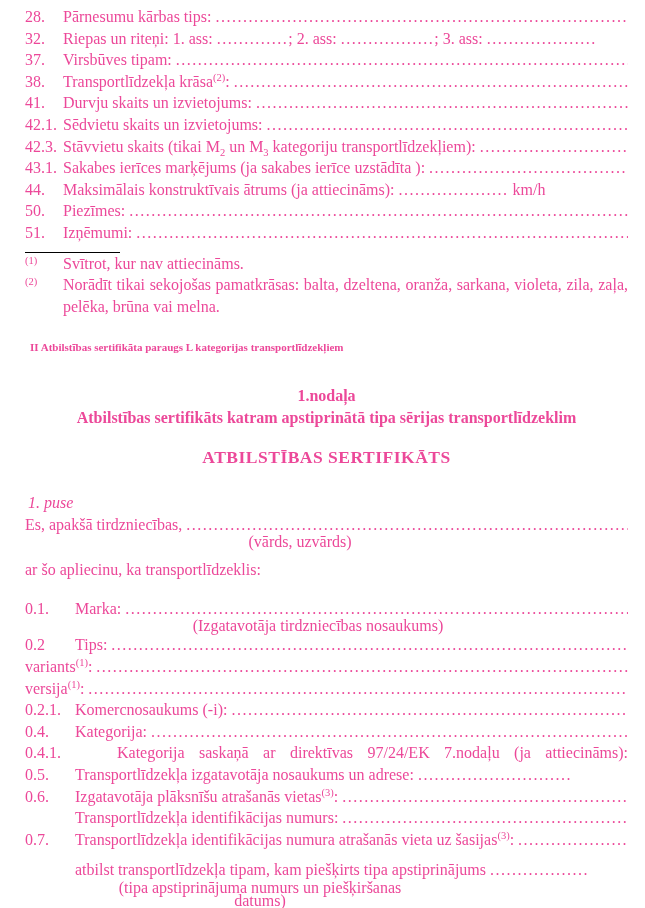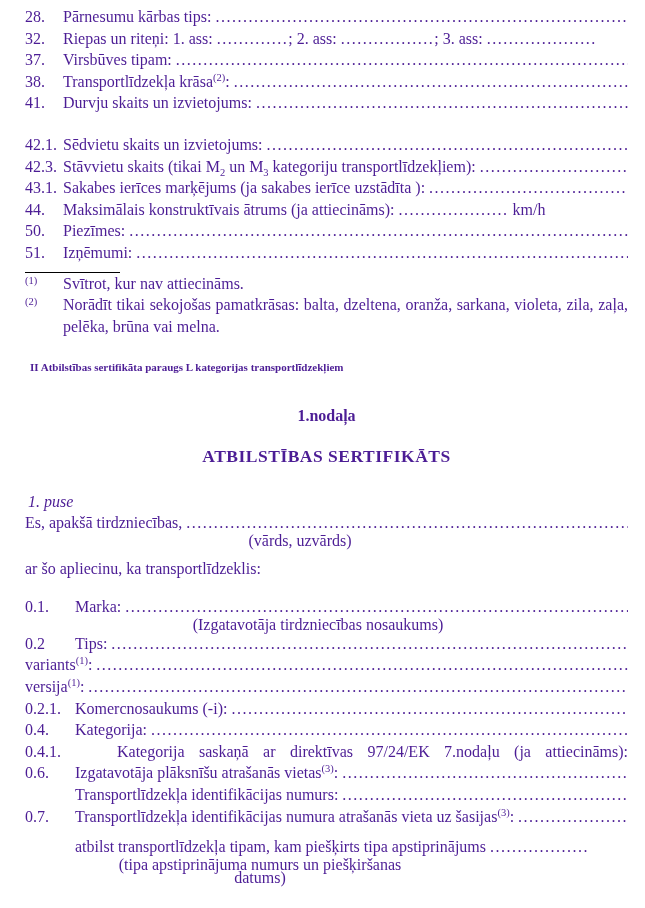--- a/index.html
+++ b/index.html
@@ -1,21 +1,21 @@
 <!DOCTYPE html>
 <html><head>
 <meta charset="utf-8">
 <style>
   * { margin:0; padding:0; box-sizing:border-box; }
   html,body { background:#ffffff; }
   .page {
     position:relative;
     width:645px; height:908px;
     background:#ffffff;
-    color:#4c1d95;
+    color:#ec4899;
     font-family:"Liberation Serif","DejaVu Serif",serif;
     font-size:16px;
     padding:6px 17px 0 25px;
     overflow:hidden;
   }
   .line { display:flex; line-height:21.6px; }
   .num { flex:0 0 38px; }
   .content { flex:1 1 auto; min-width:0;align-items:flex-end; }
   .content.flexc { display:flex; min-width:0; }
   .txt { white-space:pre; flex:0 0 auto; }
@@ -86,21 +86,21 @@
         </span>
       </div>
       <div class="line">
         <span class="num" style="flex: 0 0 38px;">41.</span>
         <span class="content flexc">
           <span class="txt">Durvju skaits un izvietojums: </span>
           <span class="leader">....................................................................................................................................................................................................................................................................</span>
         </span>
       </div>
       <div class="line">
-        <span class="num" style="flex: 0 0 38px; margin-top: 20px;">42.1.</span>
+        <span class="num" style="flex: 0 0 38px;">42.1.</span>
         <span class="content flexc">
           <span class="txt">Sēdvietu skaits un izvietojums: </span>
           <span class="leader">....................................................................................................................................................................................................................................................................</span>
         </span>
       </div>
       <div class="line">
         <span class="num" style="flex: 0 0 38px;">42.3.</span>
         <span class="content flexc">
           <span class="txt">Stāvvietu skaits (tikai M<sub>2</sub> un M<sub>3</sub> kategoriju transportlīdzekļiem): </span>
           <span class="leader">....................................................................................................................................................................................................................................................................</span>
@@ -140,20 +140,21 @@
         <span class="content"><span class="txt">Svītrot, kur nav attiecināms.</span></span>
       </div>
       <div class="line fn just">
         <span class="num" style="flex: 0 0 38px;">(2)</span>
         <span class="content"><span class="txt">Norādīt tikai sekojošas pamatkrāsas: balta, dzeltena, oranža, sarkana, violeta, zila, zaļa, pelēka, brūna vai melna.</span></span>
       </div>
     </div>
 
   <div class="sec-heading">II Atbilstības sertifikāta paraugs L kategorijas transportlīdzekļiem</div>
   <div class="c-head first">1.nodaļa</div>
+  <div class="c-head">Atbilstības sertifikāts katram apstiprinātā tipa sērijas transportlīdzeklim</div>
   <div class="cert-title">ATBILSTĪBAS SERTIFIKĀTS</div>
 
   <div class="page-side">1. puse</div>
 
   <div class="line">
     <span class="content flexc">
       <span class="txt">Es, apakšā tirdzniecības, </span>
       <span class="leader">....................................................................................................................................................................................................................................................................</span>
     </span>
   </div>
@@ -201,20 +202,24 @@
         <span class="content flexc">
           <span class="txt">Kategorija: </span>
           <span class="leader">....................................................................................................................................................................................................................................................................</span>
         </span>
       </div>
       <div class="line justify">
         <span class="num" style="flex: 0 0 50px;">0.4.1.</span>
         <span class="content"><span class="txt">Kategorija saskaņā ar direktīvas 97/24/EK 7.nodaļu (ja attiecināms):</span></span>
       </div>
       <div class="line">
+        <span class="num" style="flex: 0 0 50px;">0.5.</span>
+        <span class="content"><span class="txt">Transportlīdzekļa izgatavotāja nosaukums un adrese: <span class="dots">............................</span></span></span>
+      </div>
+      <div class="line">
         <span class="num" style="flex: 0 0 50px;">0.6.</span>
         <span class="content flexc">
           <span class="txt">Izgatavotāja plāksnīšu atrašanās vietas<sup>(3)</sup>: </span>
           <span class="leader">....................................................................................................................................................................................................................................................................</span>
         </span>
       </div>
       <div class="line indented">
         <span class="content flexc">
           <span class="txt">Transportlīdzekļa identifikācijas numurs: </span>
           <span class="leader">....................................................................................................................................................................................................................................................................</span>

